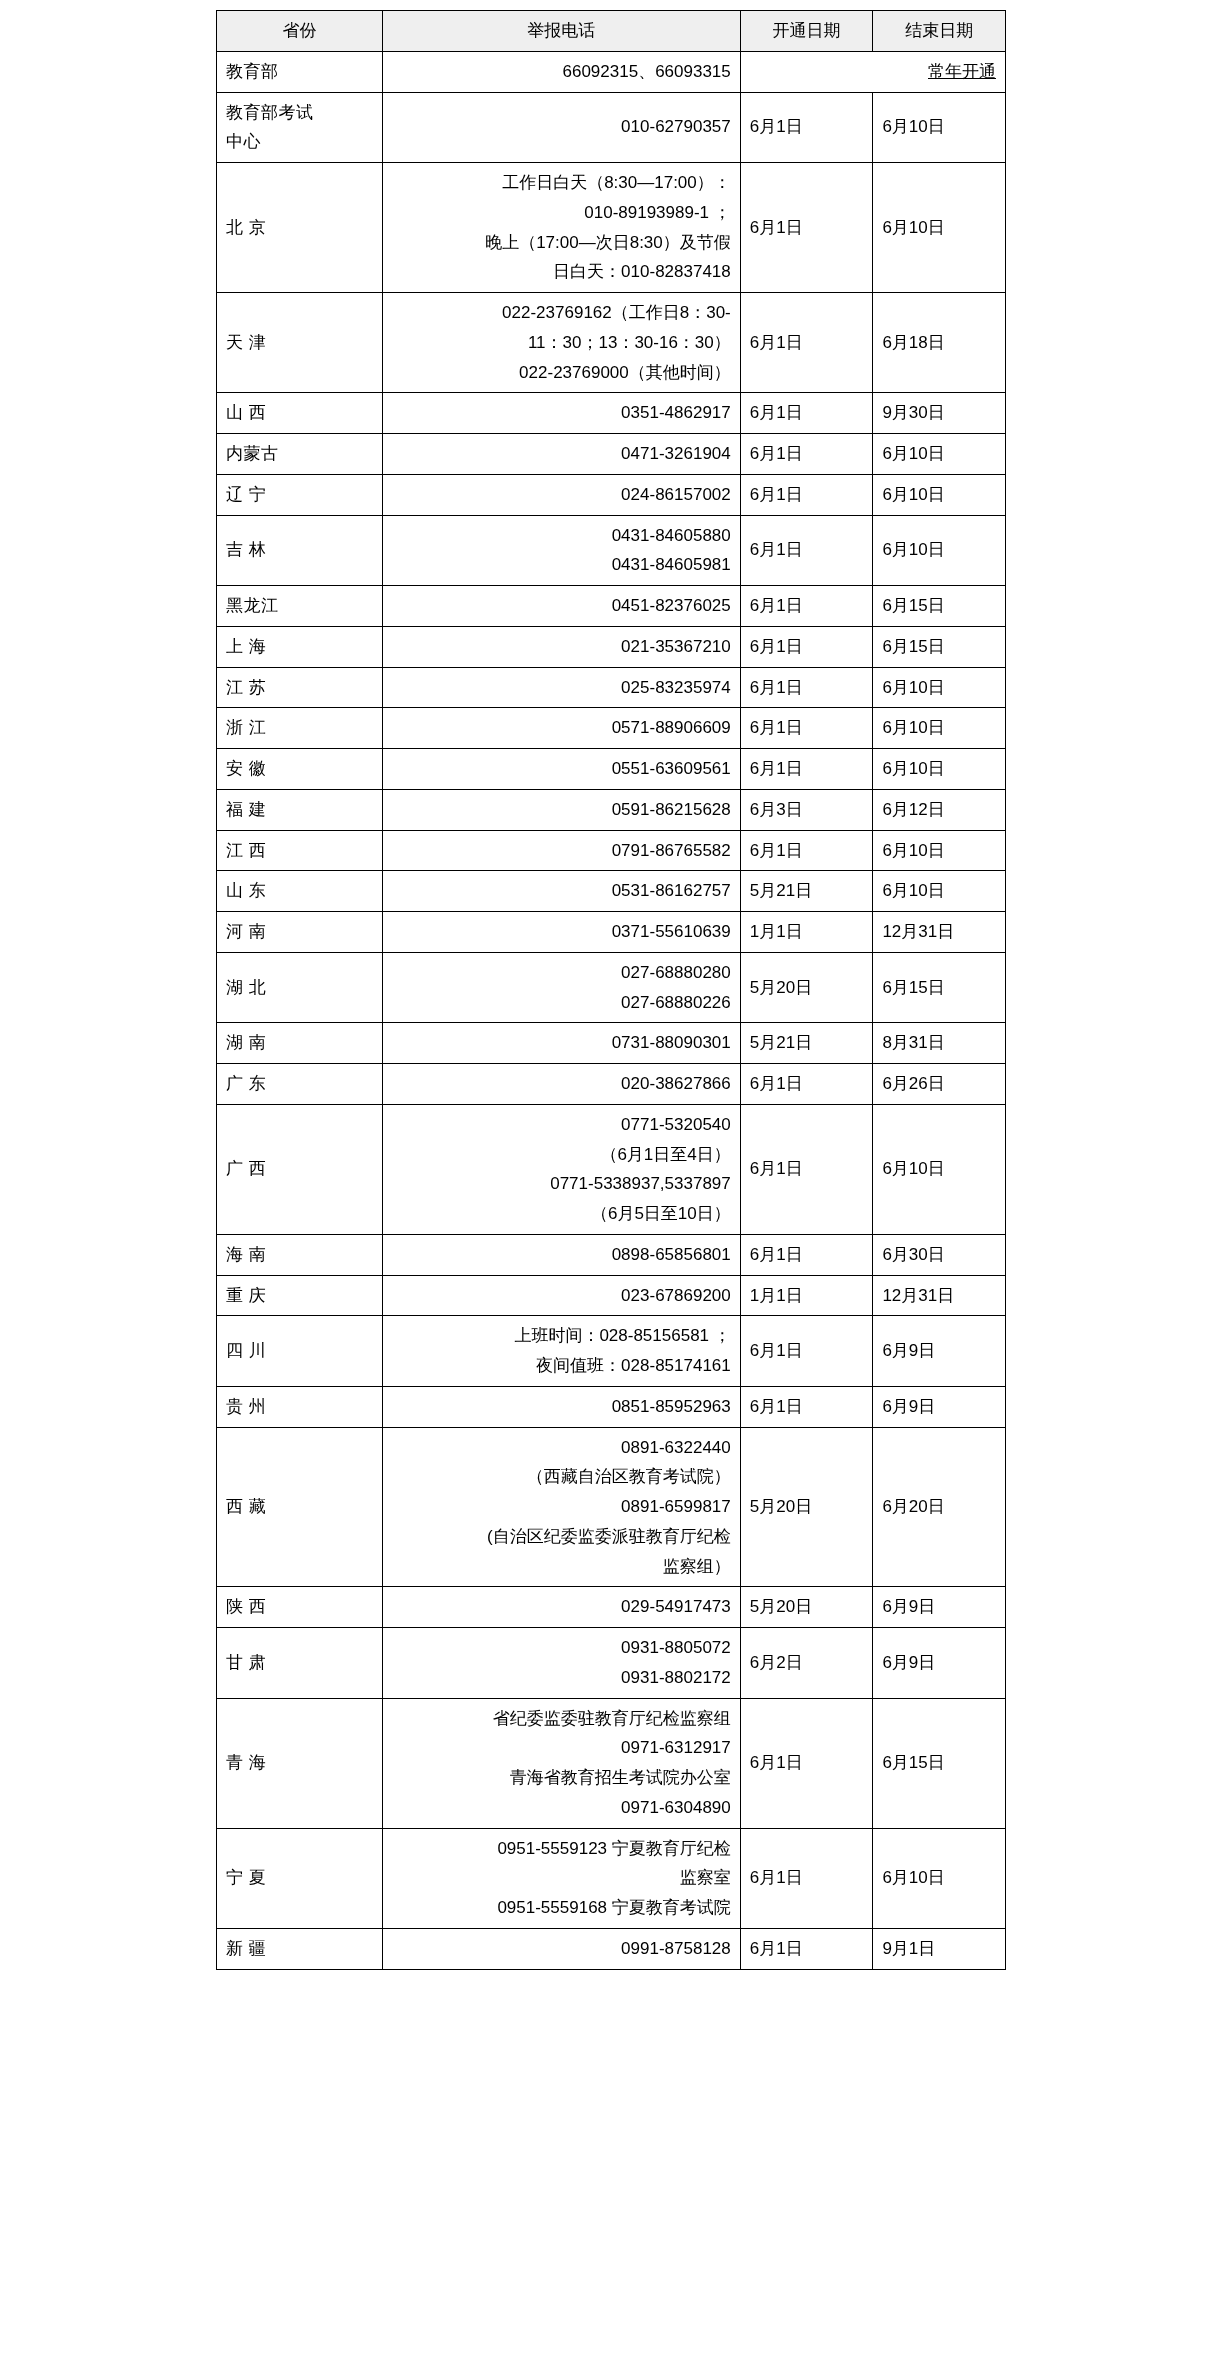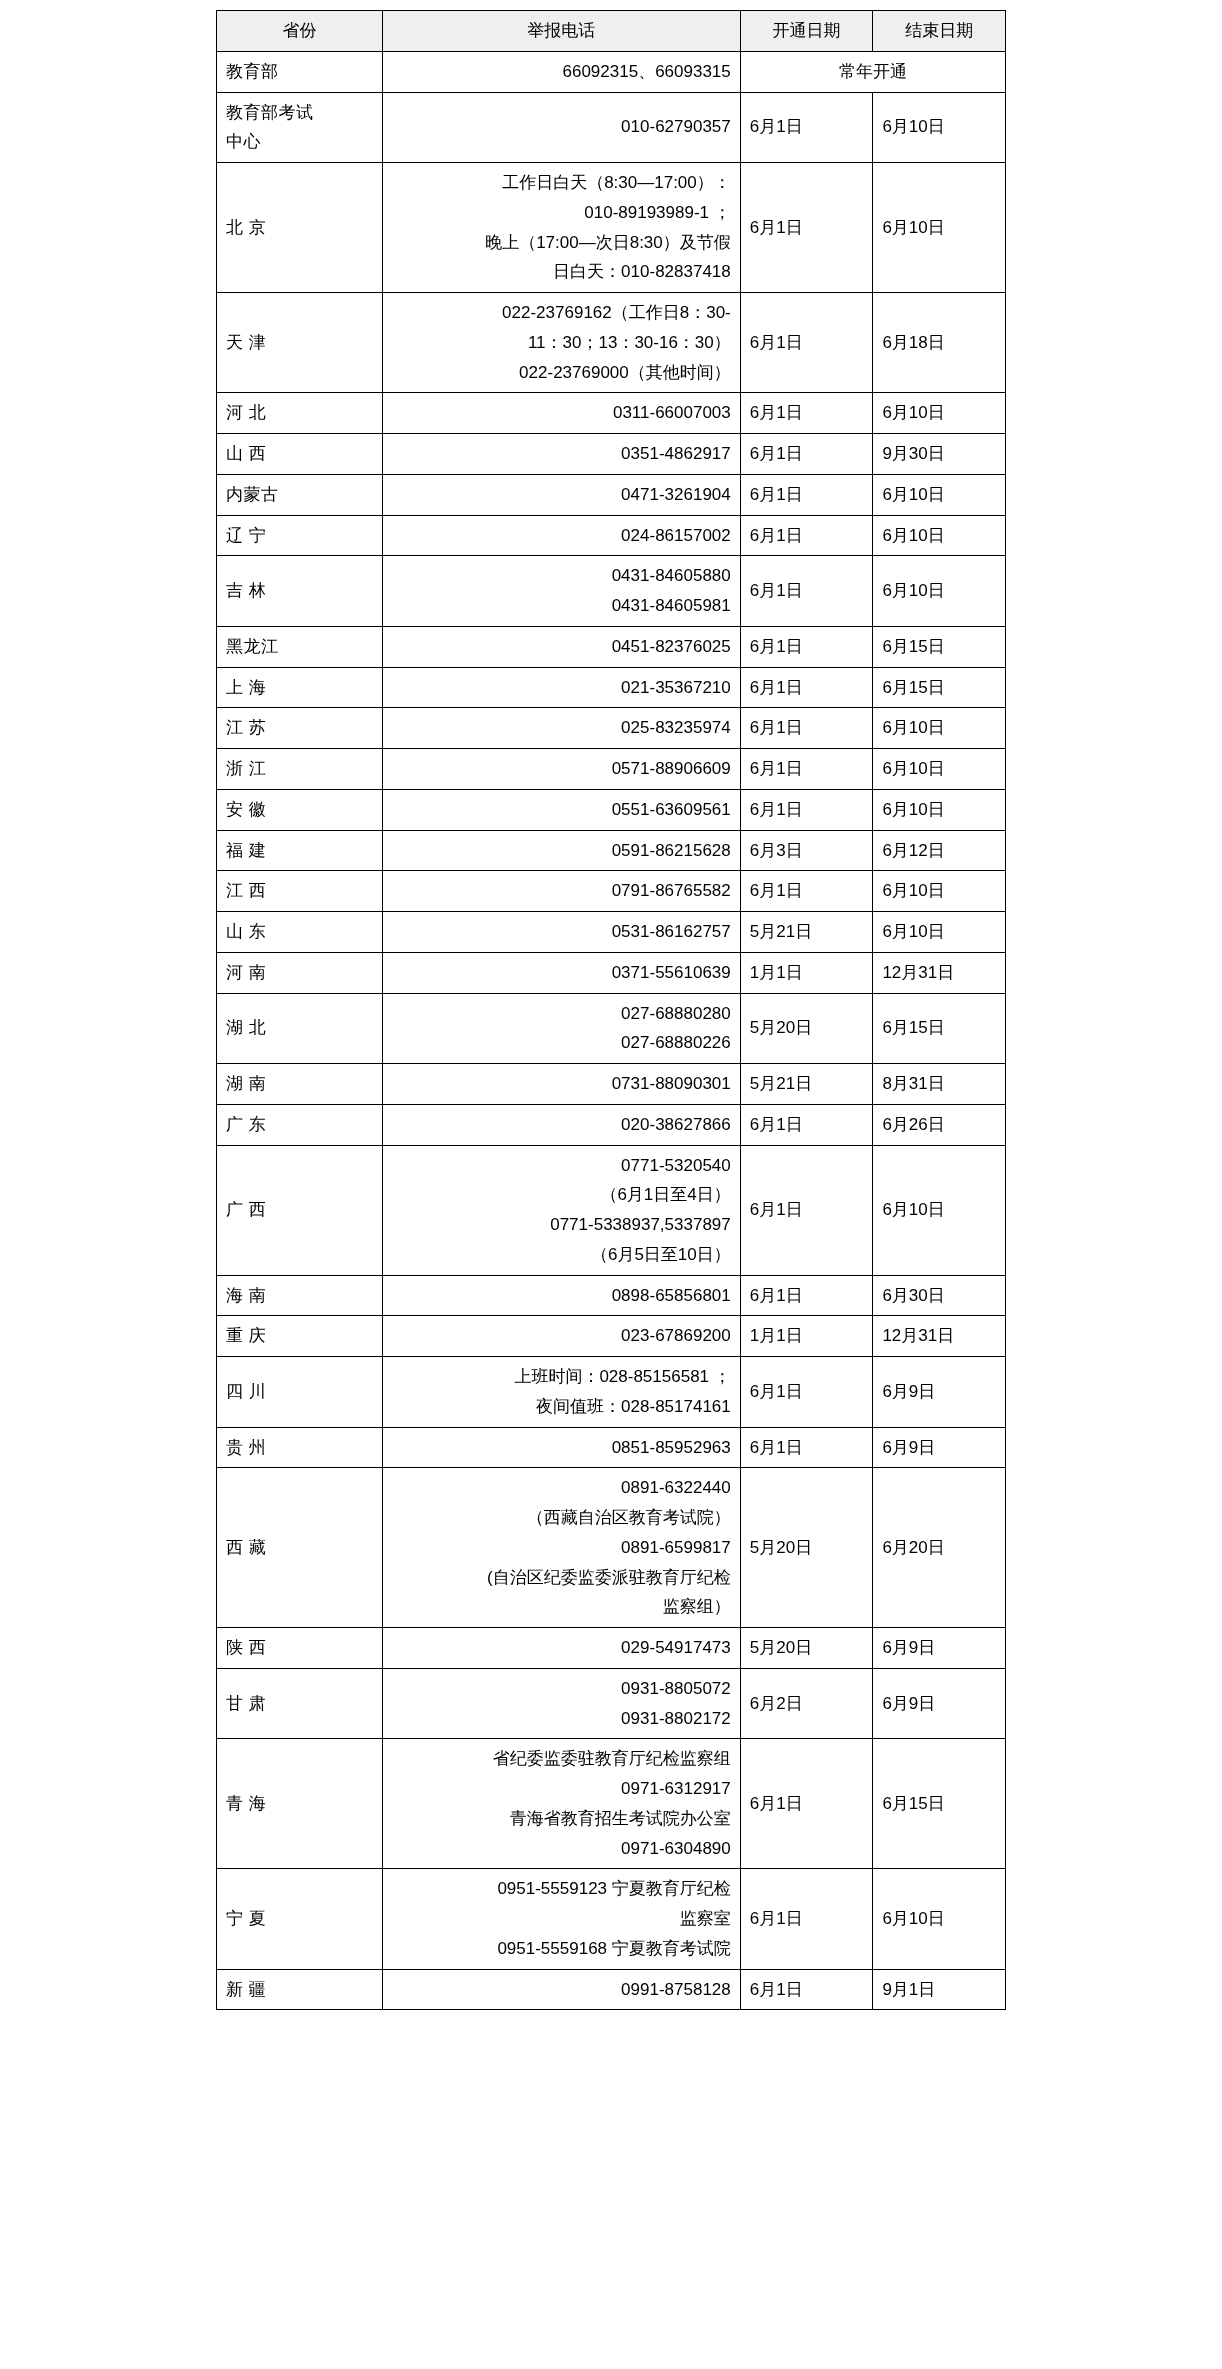--- a/index.html
+++ b/index.html
@@ -51,22 +51,23 @@
   td.tel {
     text-align: right;
     white-space: pre-line;
   }
   td.date {
     text-align: left;
     padding-left: 10px;
     white-space: pre-line;
   }
   td.span-note {
-    text-align: center;
+    text-align: right;
     padding-left: 10px;
+    text-decoration: underline;
   }
 </style>
 </head>
 <body>
 
 <div class="page">
   <table class="report">
     <colgroup>
       <col class="c-prov">
       <col class="c-tel">
@@ -105,26 +106,20 @@
         </tr>
         <tr>
           <td class="prov">天 津</td>
           <td class="tel">022-23769162（工作日8：30-
 11：30；13：30-16：30）
 022-23769000（其他时间）</td>
           <td class="date">6月1日</td>
           <td class="date">6月18日</td>
         </tr>
         <tr>
-          <td class="prov">河 北</td>
-          <td class="tel">0311-66007003</td>
-          <td class="date">6月1日</td>
-          <td class="date">6月10日</td>
-        </tr>
-        <tr>
           <td class="prov">山 西</td>
           <td class="tel">0351-4862917</td>
           <td class="date">6月1日</td>
           <td class="date">9月30日</td>
         </tr>
         <tr>
           <td class="prov">内蒙古</td>
           <td class="tel">0471-3261904</td>
           <td class="date">6月1日</td>
           <td class="date">6月10日</td>

